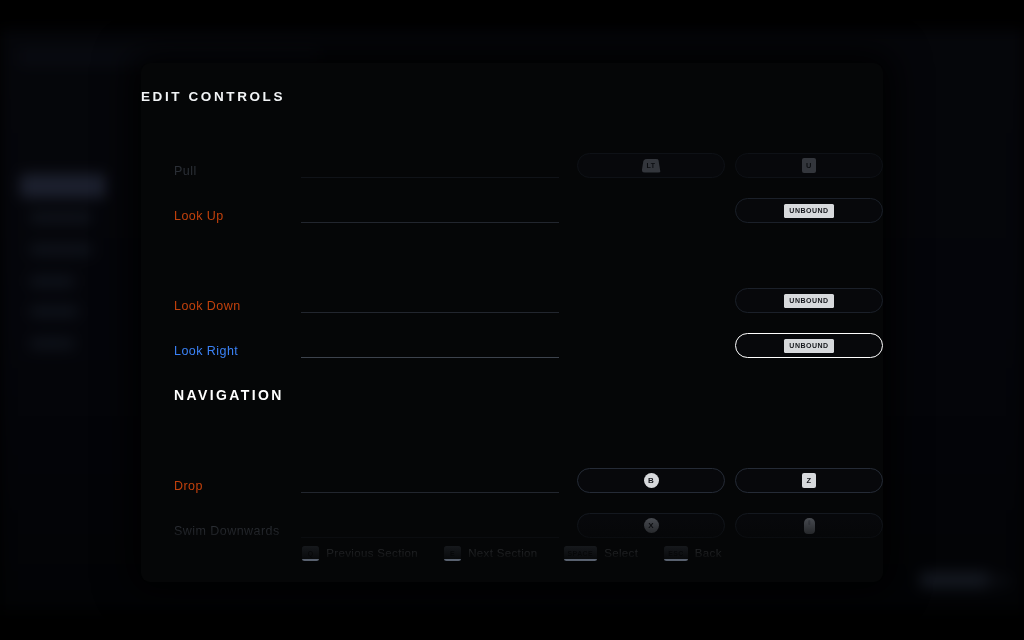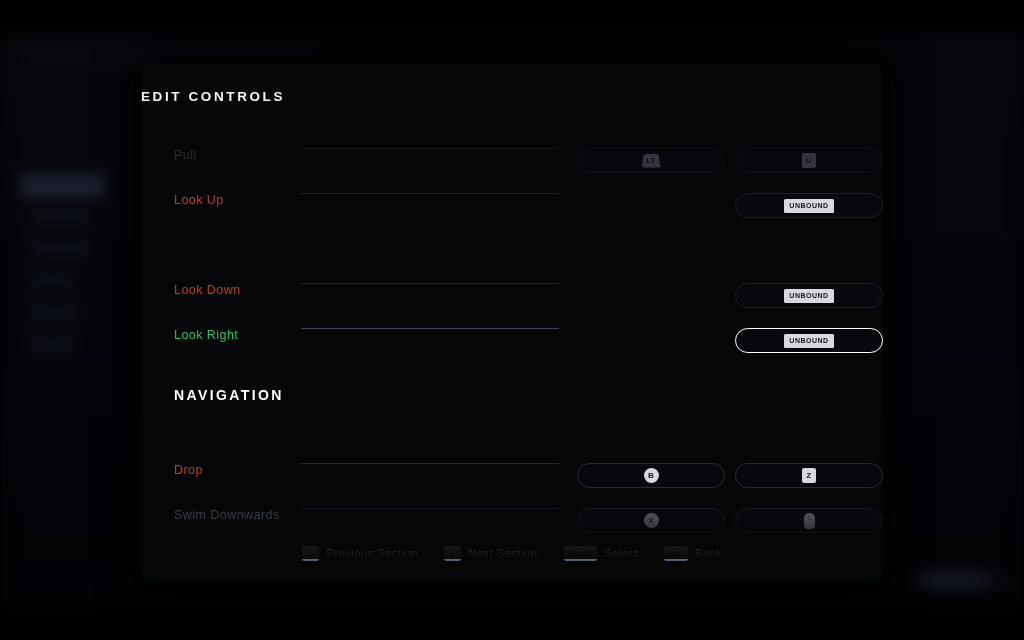--- a/index.html
+++ b/index.html
@@ -95,35 +95,35 @@
   }
   .fade-bottom {
     position: absolute; left: 0; bottom: 0; width: 742px; height: 42px;
     background: linear-gradient(0deg, rgba(5,6,7,0.96) 0%, rgba(5,6,7,0.72) 45%, rgba(5,6,7,0) 100%);
     pointer-events: none; z-index: 6;
   }
 
   .row {
     position: absolute;
     left: 0; width: 742px; height: 30px;
-    display: flex; align-items: flex-start;
+    display: flex; align-items: flex-end;
   }
 
   .row-label {
     width: 160px;
     padding-left: 33px;
     color: #c2410c;
     font-size: 12.5px;
     letter-spacing: .45px;
     white-space: nowrap;
     flex: none;
   }
   .row.dim .row-label   { color: #3a3e46; }
   .row.faint .row-label { color: #2b2f36; }
-  .row.active .row-label { color: #22c55e; }
+  .row.active .row-label { color: #3b82f6; }
 
   .leader {
     flex: 1 1 auto;
     height: 1px;
     margin-right: 8px;
     background: #22262e;
   }
   .row.dim .leader   { background: #14171d; }
   .row.faint .leader { background: #101318; }
   .row.active .leader { background: #3d434d; }

